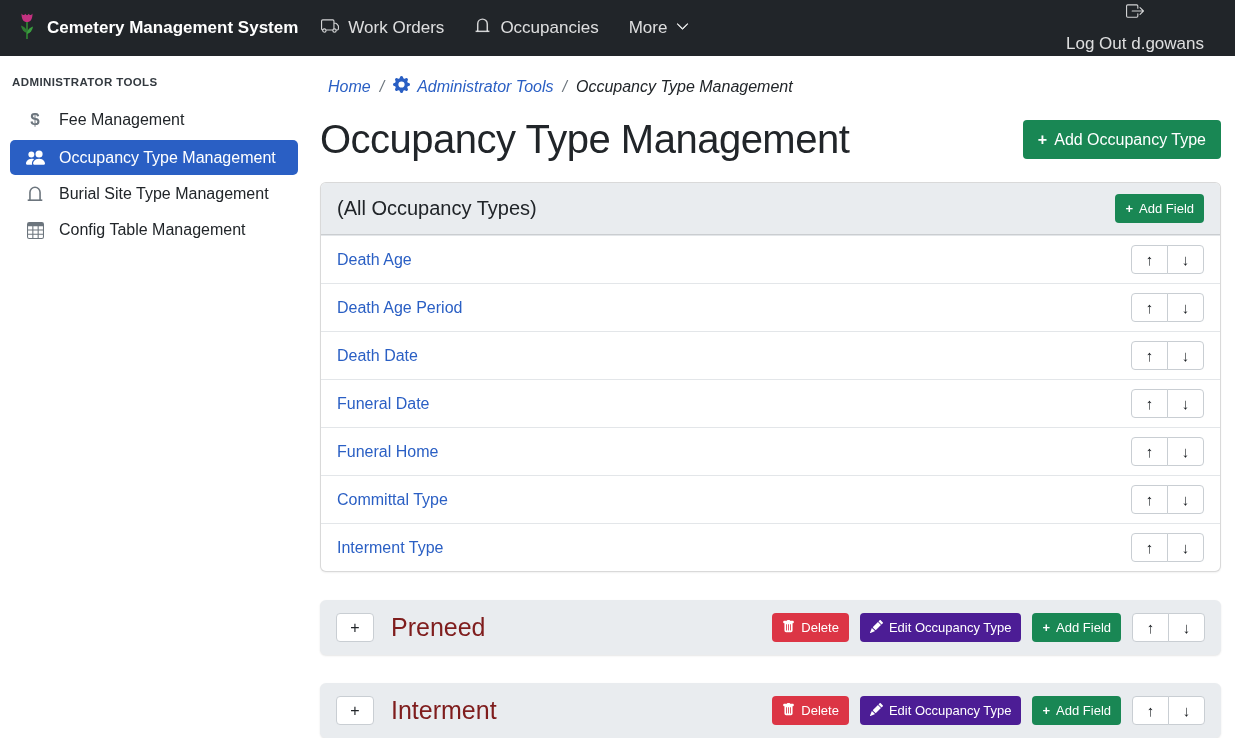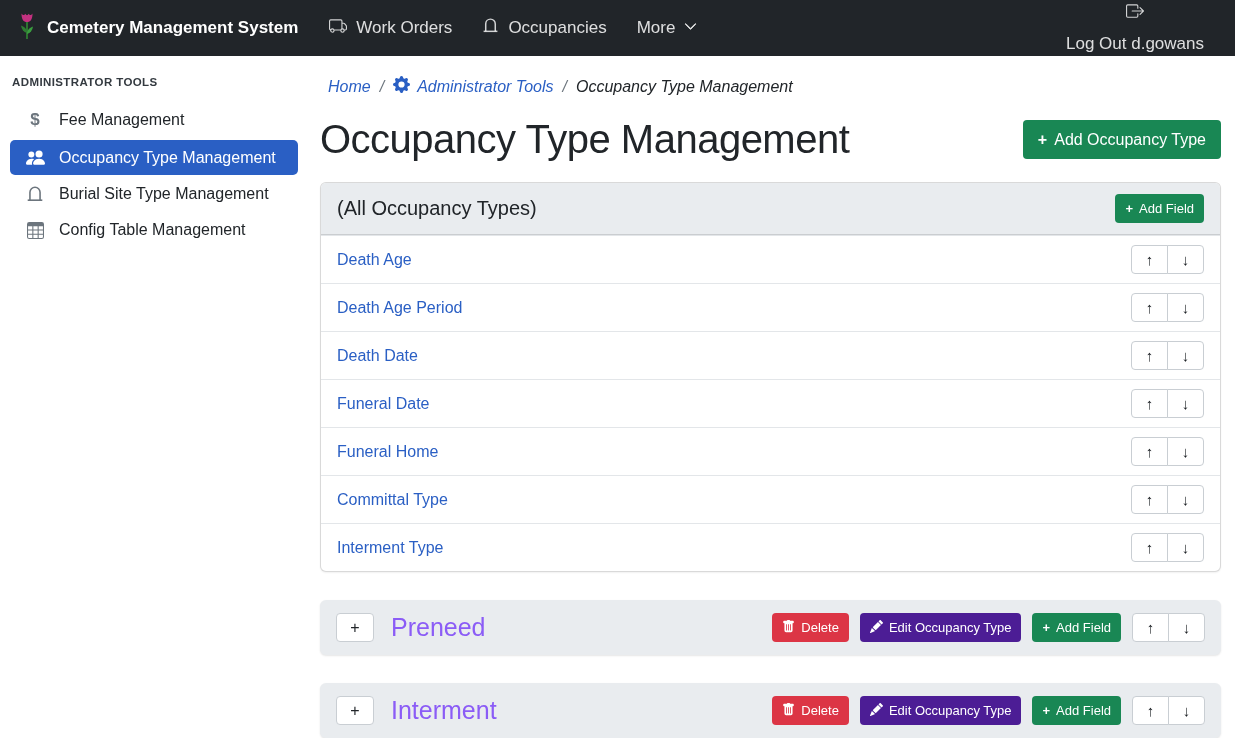--- a/index.html
+++ b/index.html
@@ -8,21 +8,21 @@
   body {
     width: 1235px; height: 738px; overflow: hidden;
     font-family: "Liberation Sans", sans-serif;
     background: #fff; color: #212529;
   }
   
   .navbar {
     height: 56px; background: #212529; display: flex; align-items: center;
     padding: 0 16px; color: #fff;
   }
-  .brand { display: flex; align-items: center; gap: 9px; font-size: 17px; font-weight: 700; margin-right: 16px; cursor: pointer; }
+  .brand { display: flex; align-items: center; gap: 9px; font-size: 17px; font-weight: 700; margin-right: 8px; cursor: pointer; }
   .nav-links { display: flex; align-items: center; }
   .nav-link {
     display: flex; align-items: center; gap: 9px; padding: 8px 15px;
     color: rgba(255,255,255,.85); font-size: 17px; cursor: pointer; text-decoration: none;
   }
   .nav-link svg { color: rgba(255,255,255,.8); }
   .logout { margin-left: auto; flex-direction: column; }
   
   .layout { display: flex; height: 682px; }
   .sidebar { width: 308px; padding-top: 10px; background: #fff; flex: none; }
@@ -83,21 +83,21 @@
   
   .section-bar {
     background: #e9ecef; border-radius: 6px; padding: 13px 16px; display: flex;
     align-items: center; margin-bottom: 28px; box-shadow: 0 1px 2px rgba(0,0,0,.1);
   }
   .expand-btn {
     width: 38px; height: 29px; background: #fff; border: 1px solid #c9ced3;
     border-radius: 4px; font-size: 16px; color: #212529; display: flex;
     align-items: center; justify-content: center; padding: 0;
   }
-  .section-title { font-size: 25px; color: #8b5cf6; font-weight: 500; margin-left: 17px; }
+  .section-title { font-size: 25px; color: #7f1d1d; font-weight: 500; margin-left: 17px; }
   .section-actions { margin-left: auto; display: flex; align-items: center; gap: 11px; }
   svg { flex: none; }
 </style>
 </head>
 <body>
 
 <div class="navbar">
   <div class="brand">
     <span>
       <svg width="22" height="30" viewBox="0 0 22 30">

